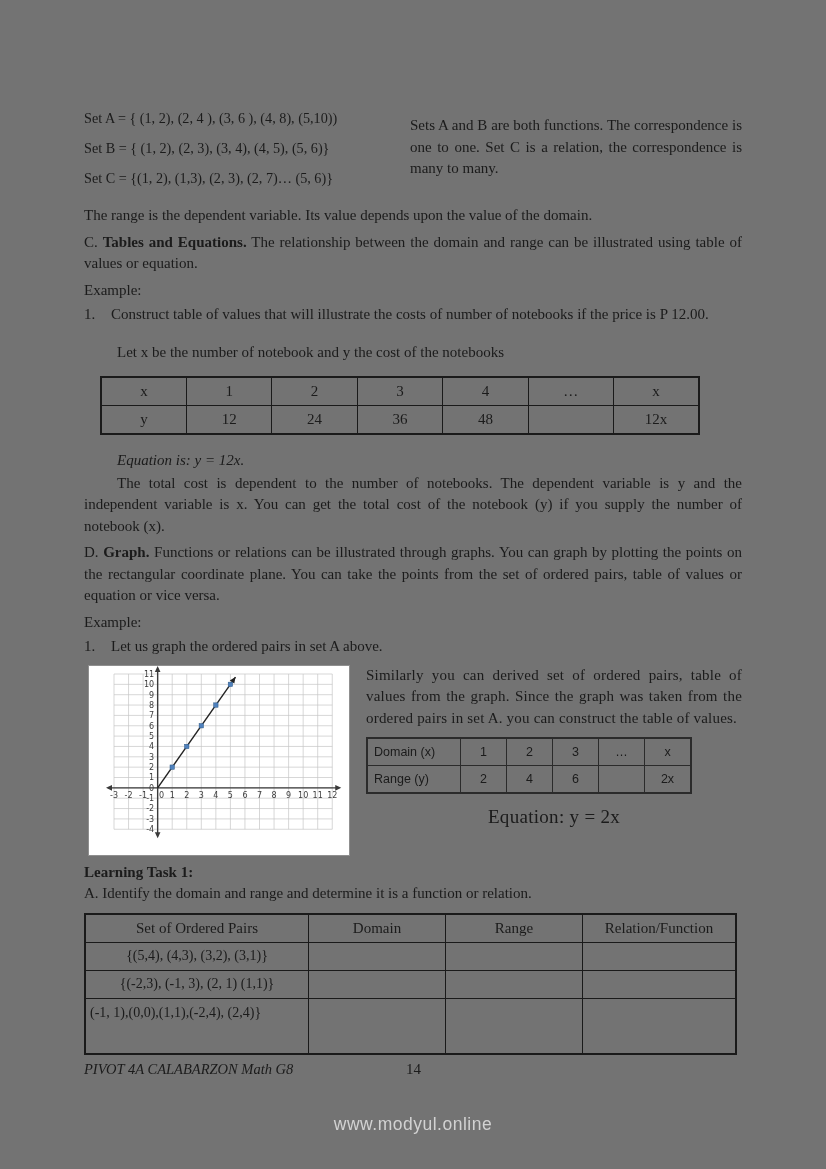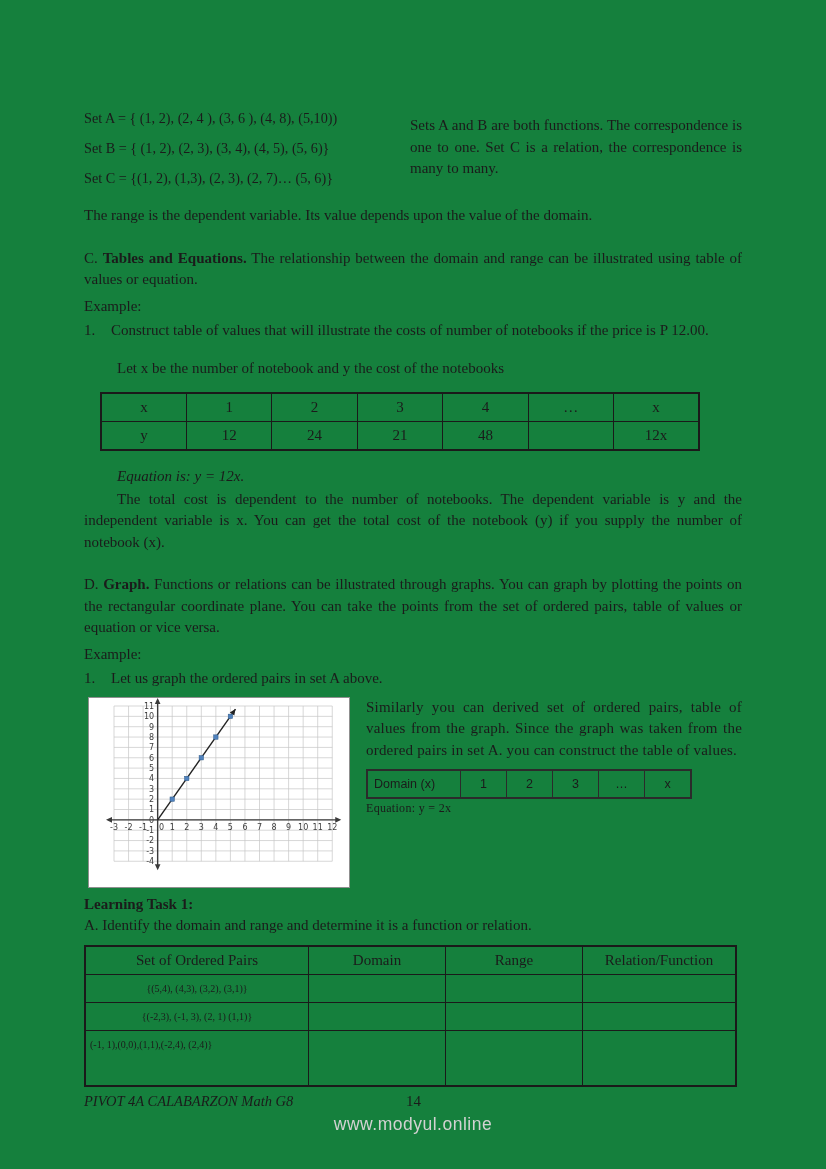--- a/index.html
+++ b/index.html
@@ -1,56 +1,56 @@
 <!DOCTYPE html>
 <html><head>
 <meta charset="utf-8">
 <style>
   html,body{margin:0;padding:0;background:#e8e8e8;}
   .page{
-    position:relative; width:826px; height:1169px; background:#15803d;
+    position:relative; width:826px; height:1169px; background:#737373;
     font-family:"Liberation Serif",serif; color:#1b1b1b; overflow:hidden;
     margin:0 auto;
   }
   .content{position:absolute; left:84px; top:0; width:658px; padding-top:103px;}
   p{margin:0;}
   .body-text{font-size:15px; line-height:21.5px;}
   .justify{text-align:justify;}
   
   .sets-block{display:flex;}
   .sets-left{width:326px; flex:0 0 326px;}
   .set-line{font-size:14.2px; line-height:30px; white-space:nowrap;}
   .sets-right{flex:1; font-size:15px; line-height:21.5px; text-align:justify;margin-top:12px;}
   .p-range{margin-top:12px;}
-  .p-section{margin-top:21px;}
+  .p-section{margin-top:5px;}
   .p-example{margin-top:5px;}
   .list{display:flex; margin-top:3px;}
   .list-num{width:27px; flex:0 0 27px;}
   .list-body{flex:1;}
   .indent1{margin-left:33px;}
   .let-line{margin-top:16px;}
   
   .t1{border-collapse:collapse; border:2px solid #1a1a1a; width:600px; margin:13px 0 0 16px; table-layout:fixed;}
   .t1 td{border:1px solid #1a1a1a; height:27px; text-align:center; font-size:15px; padding:0;}
   .eq1{margin-top:15px;font-style:italic;}
   .p-total{margin-top:1px; text-indent:33px;}
   
   .graph-row{display:flex; margin-top:7px;}
   .graph-box{margin-left:4px; flex:0 0 262px; width:262px; height:191px; border:1px solid #8f8f8f; box-sizing:border-box; background:#fff;}
   .graph-side{flex:1; margin-left:16px;}
   .side-para{font-size:15px; line-height:21.7px; text-align:justify; letter-spacing:0.2px;}
   
   .t2{border-collapse:collapse; border:2px solid #2b2b2b; margin-top:7px; font-family:"Liberation Sans",sans-serif; font-size:12.5px; table-layout:fixed;}
   .t2 td{border:1.5px solid #2b2b2b; height:26px; text-align:center; padding:0;}
   .t2 td.lbl{text-align:left; padding-left:6px;}
-  .eq2{margin-top:2px; font-size:12px; letter-spacing:0.3px;}
+  .eq2{margin-top:12px; font-size:19px; letter-spacing:0.3px;text-align:center;}
   .lt-title{margin-top:6px; font-weight:bold;}
   
   .t3{border-collapse:collapse; border:2px solid #1a1a1a; width:622px; margin-top:8px; table-layout:fixed;}
-  .t3 th,.t3 td{border:1px solid #1a1a1a; height:27px; text-align:center; font-weight:normal; font-size:10px; padding:0 3px; overflow:hidden;}
+  .t3 th,.t3 td{border:1px solid #1a1a1a; height:27px; text-align:center; font-weight:normal; font-size:14px; padding:0 3px; overflow:hidden;}
   .t3 th{font-size:15px;}
   .t3 .tall{height:50px; text-align:left; vertical-align:top; padding:2px 4px; line-height:23px;}
   .t3 .nowrap{white-space:nowrap;}
   
   .footer{display:flex; margin-top:6px; align-items:baseline;}
   .footer-left{width:322px; flex:0 0 322px; font-style:italic; font-size:14.5px;}
   .footer-page{font-size:15px;}
   .watermark{
     position:absolute; left:0; right:0; top:1114px; text-align:center;
     font-family:"Liberation Sans",sans-serif; font-size:17.5px; color:#d2d2d2; letter-spacing:0.5px;
@@ -93,21 +93,21 @@
         <td>2</td>
         <td>3</td>
         <td>4</td>
         <td>…</td>
         <td>x</td>
       </tr>
       <tr>
         <td>y</td>
         <td>12</td>
         <td>24</td>
-        <td>21</td>
+        <td>36</td>
         <td>48</td>
         <td></td>
         <td>12x</td>
       </tr>
     </tbody>
       </table>
 
     <p class="body-text indent1 eq1">Equation is: y = 12x.</p>
 
     <p class="body-text justify p-total">The total cost is dependent  to the number of  notebooks. The dependent variable is y and the independent variable is x. You can get the total cost of the notebook (y) if you supply the number of notebook (x).</p>
@@ -208,20 +208,28 @@
         <table class="t2">
           <tbody>
               <tr>
             <td class="lbl" style="width:86px">Domain (x)</td>
             <td style="width:45px">1</td>
             <td style="width:45px">2</td>
             <td style="width:45px">3</td>
             <td style="width:45px">…</td>
             <td style="width:45px">x</td>
           </tr>
+          <tr>
+            <td class="lbl">Range (y)</td>
+            <td>2</td>
+            <td>4</td>
+            <td>6</td>
+            <td></td>
+            <td>2x</td>
+          </tr>
         </tbody>
           </table>
         <p class="eq2">Equation: y = 2x</p>
       </div>
     </div>
 
     <p class="body-text lt-title">Learning Task 1:</p>
     <p class="body-text">A.  Identify the domain and  range and determine it is a function or relation.</p>
 
     <table class="t3">

